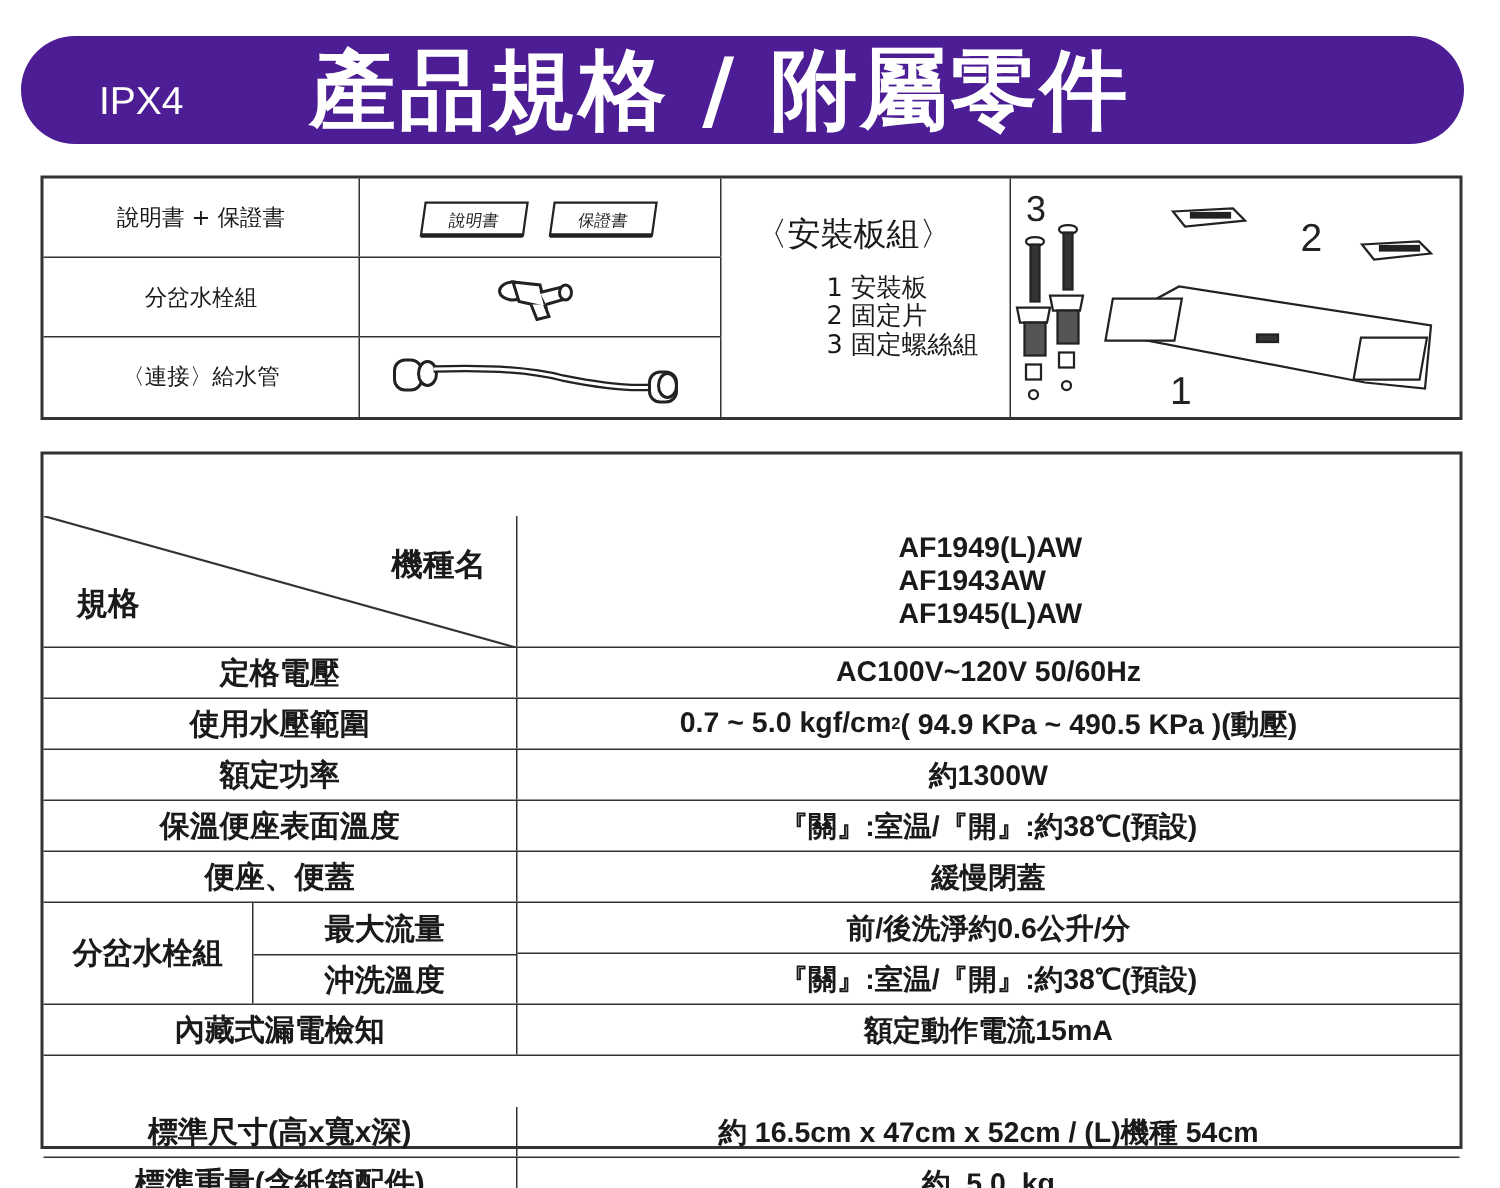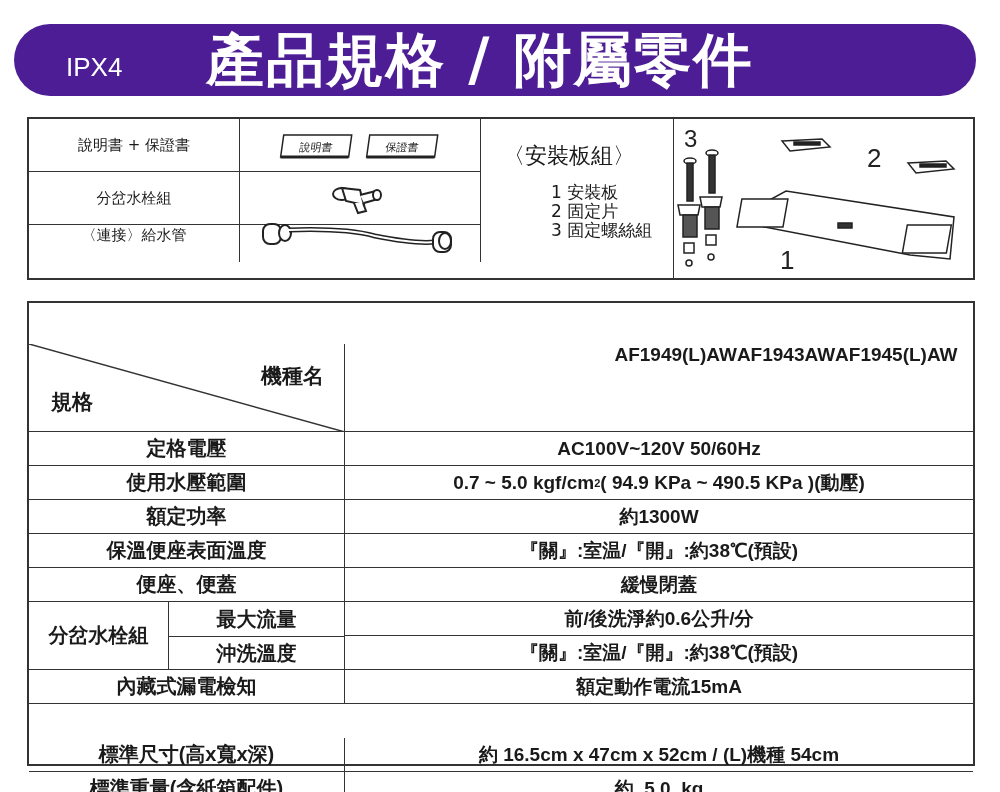--- a/index.html
+++ b/index.html
@@ -34,21 +34,21 @@
   .spec { position:absolute; left:27px; top:301px; width:948px; height:465px;
           border:2px solid #333; box-sizing:border-box; }
   .spec .r { position:absolute; left:0; width:100%; border-bottom:1.5px solid #333; box-sizing:border-box;margin-top:41px; }
   .spec .r.last { border-bottom:none; }
   .spec .k { position:absolute; left:0; top:0; width:316px; height:100%; border-right:1.5px solid #333;
              box-sizing:border-box; display:flex; align-items:center; justify-content:center;
              font-size:20px; font-weight:bold; font-family:"Liberation Sans", sans-serif; }
   .spec .v { position:absolute; left:316px; top:0; right:0; height:100%;
              display:flex; align-items:center; justify-content:center;
              font-size:19px; font-weight:bold; font-family:"Liberation Sans", sans-serif; }
-  .spec .models { flex-direction:row; line-height:22px; align-items:flex-start; padding-left:254px; box-sizing:border-box; justify-content:center; }
+  .spec .models { flex-direction:column; line-height:22px; align-items:flex-start; padding-left:254px; box-sizing:border-box; justify-content:center; }
   .hdr-k { position:absolute; left:0; top:0; width:316px; height:100%; border-right:1.5px solid #333; box-sizing:border-box; }
   .hdr-k .model-name { position:absolute; right:20px; top:18px; font-size:21px; font-weight:bold; font-family:"Liberation Sans", sans-serif; }
   .hdr-k .spec-label { position:absolute; left:22px; top:44px; font-size:21px; font-weight:bold; font-family:"Liberation Sans", sans-serif; }
   .hdr-k svg { position:absolute; left:0; top:0; }
 
   .wash-group { position:absolute; left:0; width:316px; border-right:1.5px solid #333; box-sizing:border-box; }
   .wash-group .grp { position:absolute; left:0; top:0; width:140px; height:100%; border-right:1.5px solid #333;
                      box-sizing:border-box; display:flex; align-items:center; justify-content:center;
                      font-size:20px; font-weight:bold; font-family:"Liberation Sans", sans-serif; }
   .wash-group .sub { position:absolute; left:140px; width:175px; height:34px; display:flex; align-items:center;
@@ -88,21 +88,21 @@
     <div class="img">
       <svg width="60" height="34" viewBox="0 0 60 34">
         <ellipse cx="12" cy="13" rx="9" ry="6" fill="#fff" stroke="#222" stroke-width="2"></ellipse>
         <path d="M12 7 L30 9 L34 24 L16 20 Z" fill="#fff" stroke="#222" stroke-width="2"></path>
         <path d="M30 14 L46 10 L48 18 L34 22" fill="#fff" stroke="#222" stroke-width="2"></path>
         <ellipse cx="47" cy="14" rx="4" ry="5" fill="#fff" stroke="#222" stroke-width="2"></ellipse>
         <path d="M24 22 L28 32 L36 30 L33 22" fill="#fff" stroke="#222" stroke-width="2"></path>
       </svg>
     </div>
   </div>
-  <div class="row last" style="top:90px; height:53px;">
+  <div class="row last" style="top:106px; height:53px;">
     <div class="lbl">〈連接〉給水管</div>
     <div class="img">
       <svg width="210" height="36" viewBox="0 0 210 36">
         <rect x="8" y="6" width="18" height="20" rx="7" fill="#fff" stroke="#222" stroke-width="2"></rect>
         <ellipse cx="30" cy="15" rx="6" ry="8" fill="#fff" stroke="#222" stroke-width="2"></ellipse>
         <path d="M34 12 Q90 10 120 18 Q160 26 180 24" fill="none" stroke="#222" stroke-width="5"></path>
         <path d="M34 12 Q90 10 120 18 Q160 26 180 24" fill="none" stroke="#fff" stroke-width="2"></path>
         <rect x="178" y="14" width="18" height="20" rx="7" fill="#fff" stroke="#222" stroke-width="2"></rect>
         <ellipse cx="190" cy="23" rx="6" ry="8" fill="#fff" stroke="#222" stroke-width="2"></ellipse>
       </svg>

